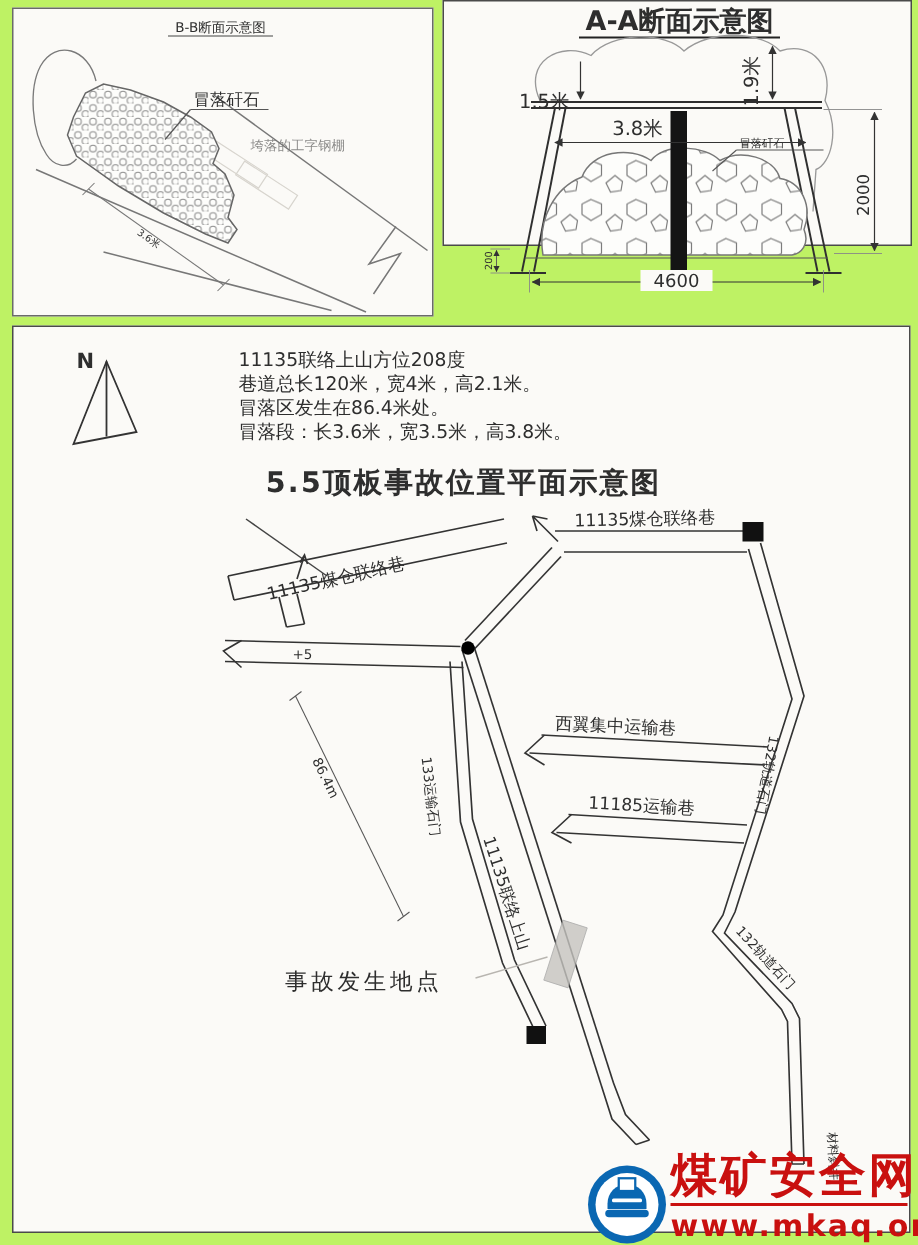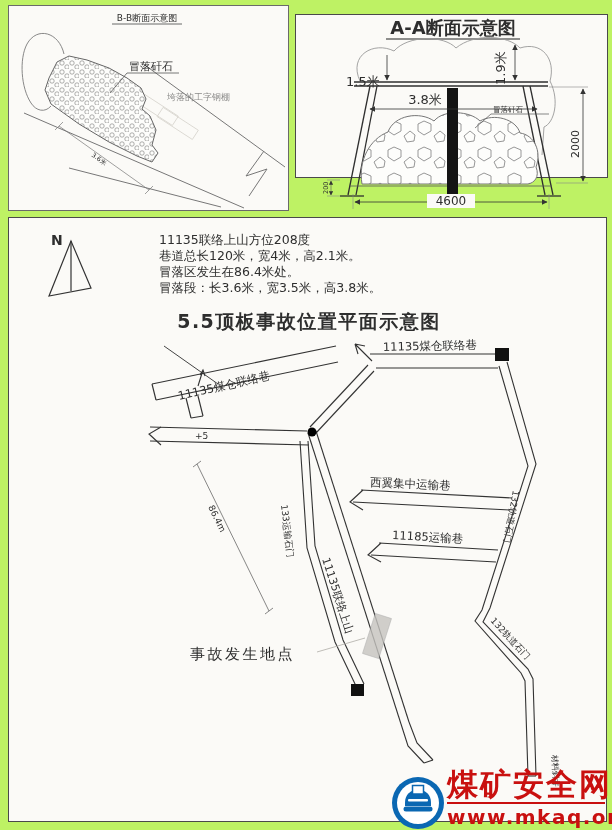--- a/index.html
+++ b/index.html
@@ -1,20 +1,20 @@
 <!DOCTYPE html>
 <html><head>
 <meta charset="utf-8">
 <style>
   html,body{margin:0;padding:0;}
   .stage{position:relative;width:612px;height:830px;background:#bef264;overflow:hidden;
          font-family:"DejaVu Sans","Liberation Sans",sans-serif;}
   .panel{position:absolute;background:#fbfaf7;border:1.5px solid #4a4a4a;box-sizing:border-box;}
   #panel-bb{left:8px;top:5px;width:281px;height:206px;border-color:#6a6a6a;}
-  #panel-aa{left:295px;top:14px;width:313px;height:164px;}
+  #panel-aa{left:295px;top:0;width:313px;height:164px;}
   #panel-plan{left:8px;top:217px;width:599px;height:605px;}
   svg{position:absolute;left:0;top:0;}
   svg text{font-family:"DejaVu Sans","Liberation Sans",sans-serif;fill:#2e2e2e;}
   .wm{position:absolute;z-index:5;}
   #wm-logo{left:391px;top:776px;width:54px;height:54px;}
   #wm-text{left:447px;top:769px;color:#c9100f;line-height:1;white-space:nowrap;}
   .wm-name{font-size:31px;font-weight:bold;letter-spacing:2px;}
   .wm-rule{width:158px;height:2px;background:#c9100f;margin:2px 0 3px 0;}
   .wm-url{font-size:20px;font-weight:bold;letter-spacing:1.5px;}
 </style>

